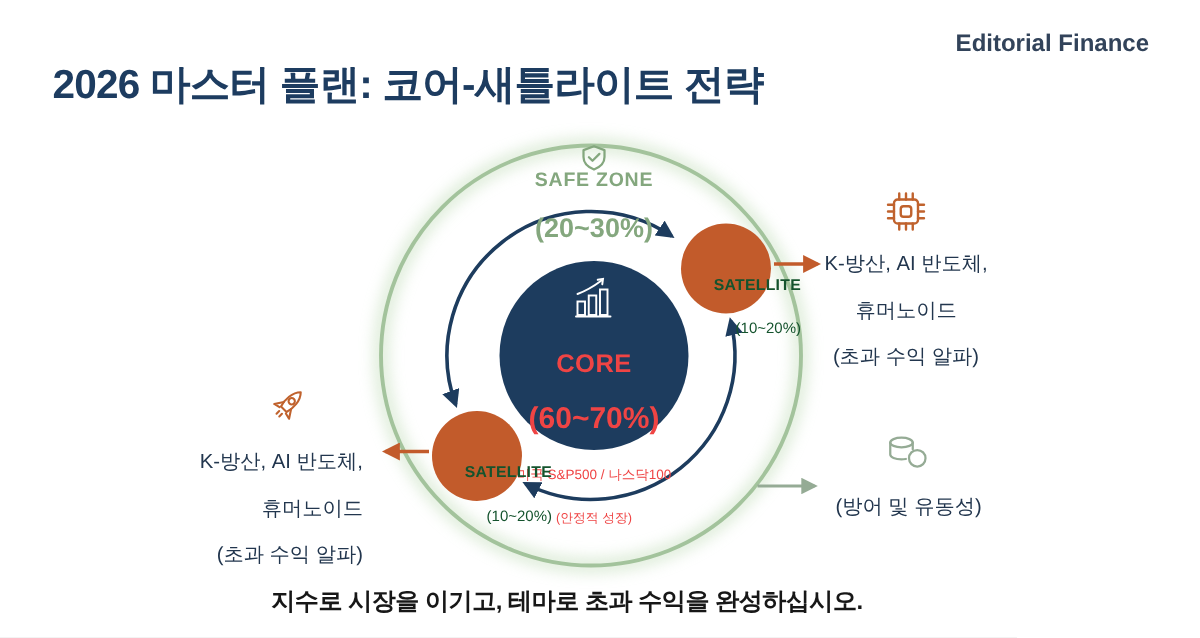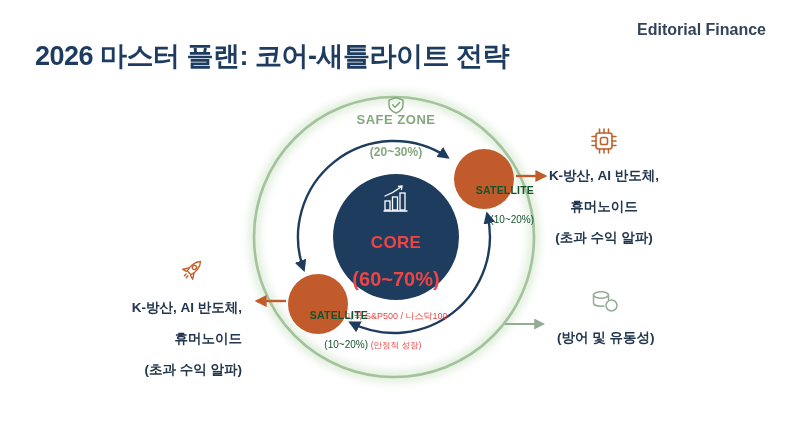--- a/index.html
+++ b/index.html
@@ -5,32 +5,32 @@
   html,body{margin:0;padding:0;background:#e9e9e9;}
   #stage{
     position:relative;width:800px;height:425px;background:#ffffff;
     overflow:hidden;font-family:"Liberation Sans","DejaVu Sans",sans-serif;
   }
   .t{position:absolute;white-space:pre-line;}
   #title{left:35px;top:38px;font-size:27px;font-weight:800;color:#1d3c60;letter-spacing:-0.5px;}
   #brand{right:34px;top:21px;font-size:16px;font-weight:700;color:#32435a;}
   #safezone{left:296px;top:94px;width:200px;text-align:center;color:#84a77e;font-weight:700;}
   #safezone .l1{font-size:13px;letter-spacing:0.5px;line-height:15px;}
-  #safezone .l2{font-size:12px;line-height:15px;}
+  #safezone .l2{font-size:18px;line-height:15px;}
   #coretext{left:306px;top:216px;width:180px;text-align:center;color:#ef4444;}
   #coretext .l1{font-size:17px;font-weight:800;line-height:18px;letter-spacing:0.3px;}
   #coretext .l2{font-size:20px;font-weight:800;line-height:18px;}
   #coretext .l3{font-size:9px;line-height:12px;margin-top:4px;}
   #coretext .l4{font-size:8.5px;line-height:10px;}
   .sat{width:100px;text-align:right;color:#14532d;}
   .sat .l1{font-size:10.5px;font-weight:800;line-height:12px;letter-spacing:0.2px;}
   .sat .l2{font-size:10px;font-weight:400;line-height:12px;}
   #sat-right{left:434px;top:166px;}
   #sat-left{left:268px;top:291px;}
-  .callout{color:#22364e;font-weight:700;font-size:13.5px;line-height:15.5px;}
+  .callout{color:#22364e;font-weight:400;font-size:13.5px;line-height:15.5px;}
   #callout-right{left:547px;top:152px;width:114px;text-align:center;}
   #callout-left{left:128px;top:284px;width:114px;text-align:right;}
   #callout-bonds{left:557px;top:315px;text-align:left;line-height:15px;}
   #caption{left:0;top:391px;width:756px;text-align:center;font-size:16px;font-weight:800;color:#171717;letter-spacing:-0.3px;}
   svg{position:absolute;left:0;top:0;}
 </style>
 </head>
 <body>
 
 <div id="stage">
@@ -143,14 +143,15 @@
   <div class="t callout" id="callout-left">
     <div>K-방산, AI 반도체,</div>
     <div>휴머노이드</div>
     <div>(초과 수익 알파)</div>
   </div>
 
   <div class="t callout" id="callout-bonds">
     <div>(방어 및 유동성)</div>
   </div>
 
+  <div class="t" id="caption">지수로 시장을 이기고, 테마로 초과 수익을 완성하십시오.</div>
 
 </div>
 
 </body></html>

